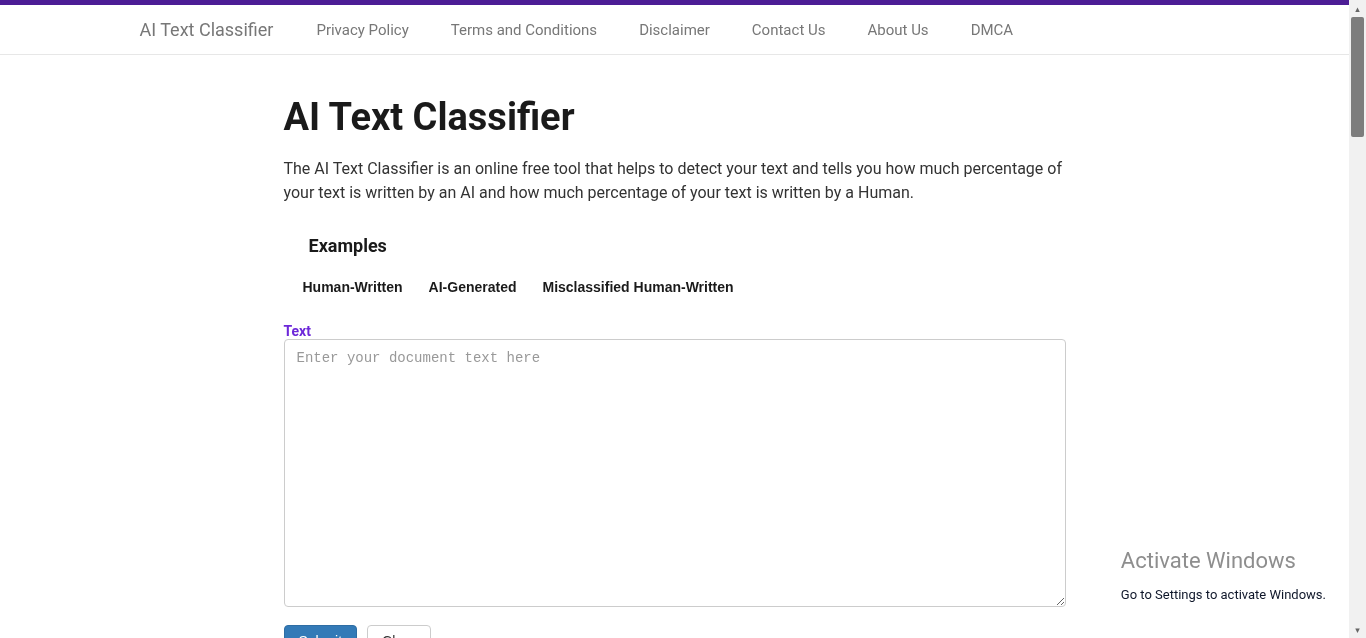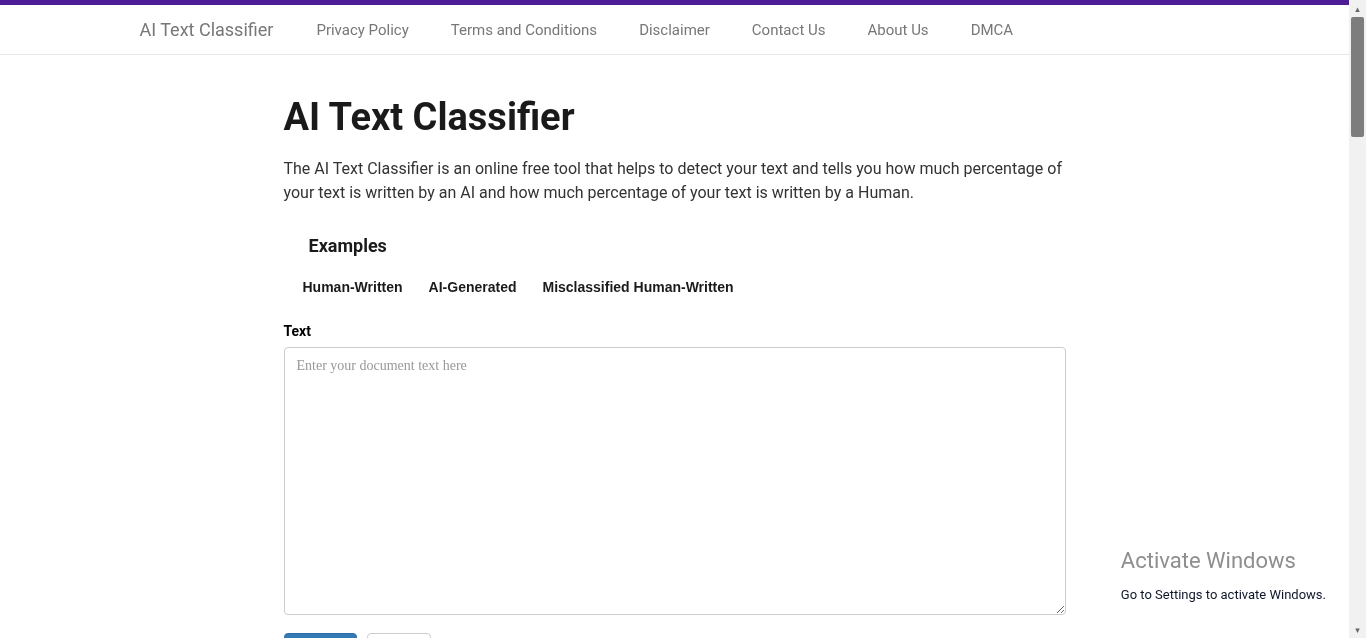--- a/index.html
+++ b/index.html
@@ -109,32 +109,31 @@
       font-weight: 700;
       color: #1a1a1a;
       padding: 8px 11px;
       cursor: pointer;
       background: transparent;
       border: none;
     }
     .field-label {
       font-size: 14px;
       font-weight: 700;
-      color: #000000;
-      margin-bottom: 8px;
+      color: #6d28d9;
       display: block;
     }
     .textarea {
       width: 100%;
       height: 268px;
       border: 1px solid #ccc;
       border-radius: 4px;
       padding: 10px 12px;
       font-size: 14px;
-      font-family: Liberation Serif, serif;
+      font-family: Liberation Mono, monospace;
       resize: both;
       color: #333;
     }
     .textarea::placeholder {
       color: #999;
     }
     .button-row {
       margin-top: 14px;
       display: flex;
       gap: 10px;

